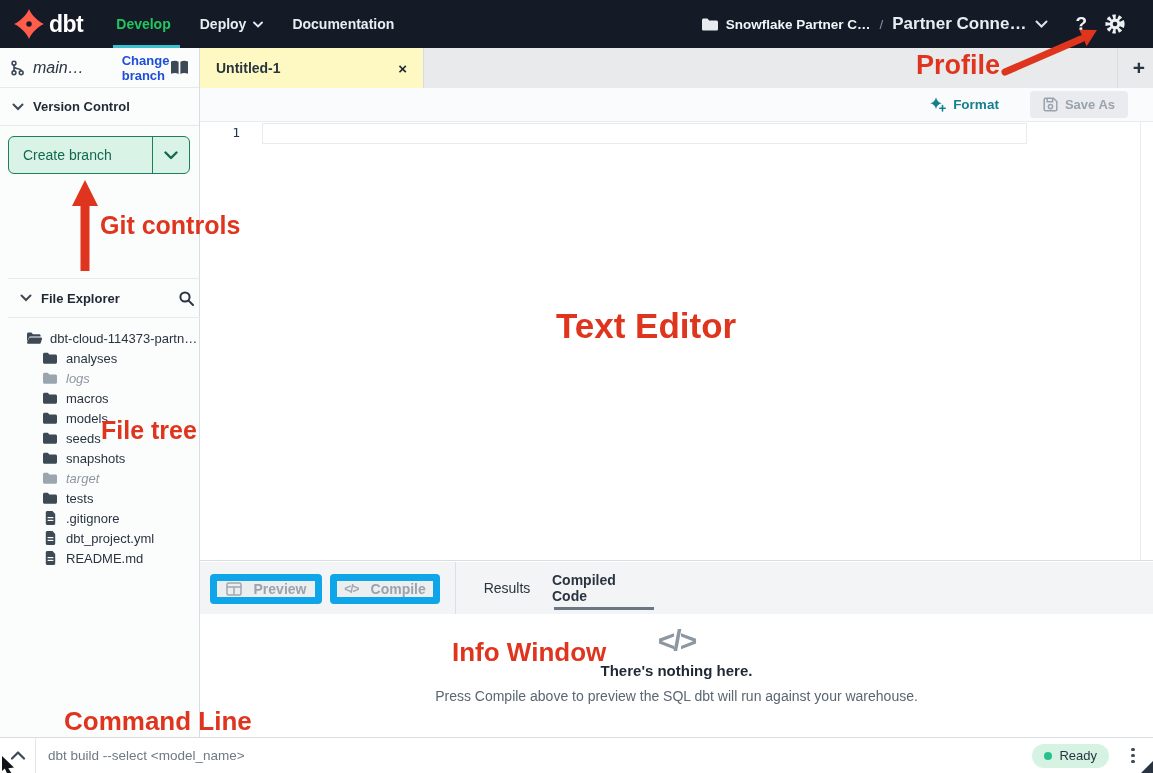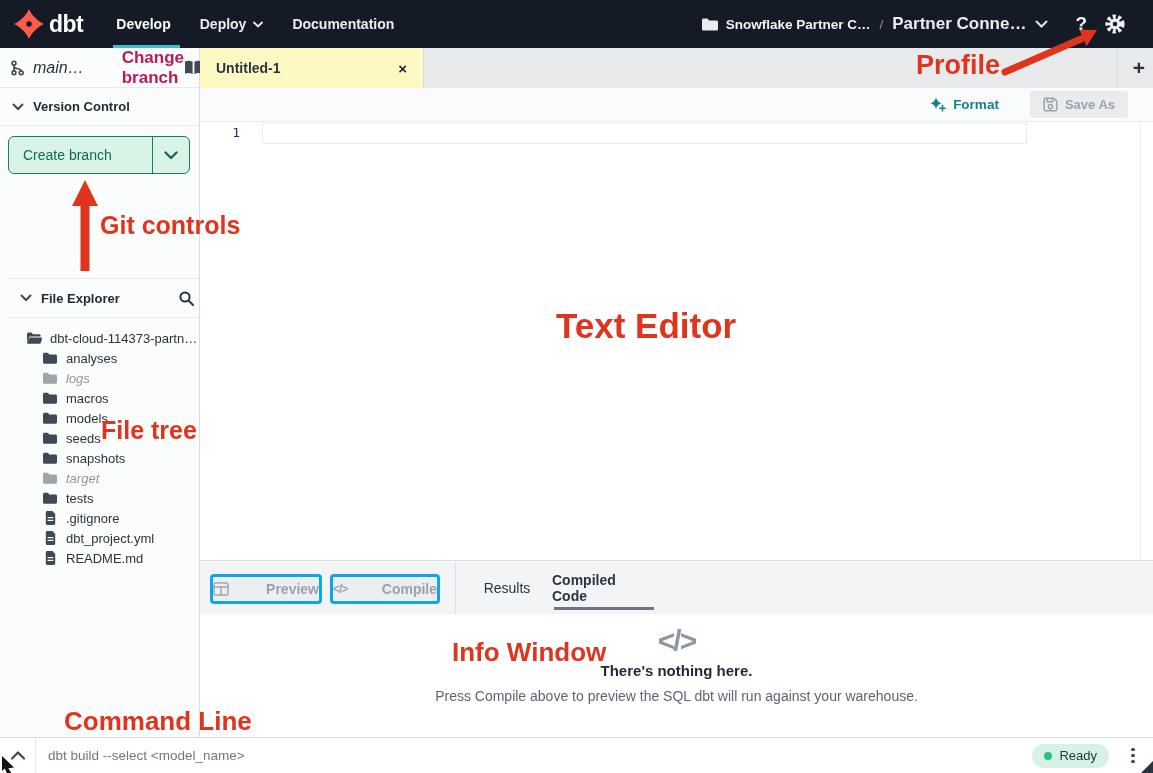--- a/index.html
+++ b/index.html
@@ -6,34 +6,34 @@
   html,body { width:1153px; height:773px; }
   body { font-family:"Liberation Sans", sans-serif; }
   #app { position:relative; width:1153px; height:773px; background:#fff; overflow:hidden; }
 
   
   .navbar { position:absolute; left:0; top:0; width:1153px; height:48px; background:#141b27;
             display:flex; align-items:center; padding:0 27px 0 14px; }
   .logo { display:flex; align-items:center; gap:5px; margin-right:33px; }
   .logo-text { color:#fff; font-size:23px; font-weight:700; letter-spacing:-0.5px; }
   .nav-item { color:#e9edf1; font-size:14px; font-weight:600; margin-right:29px; display:flex; align-items:center; gap:7px; cursor:pointer; }
-  .nav-item.active { color:#ffffff; }
+  .nav-item.active { color:#22c55e; }
   .develop-underline { position:absolute; left:113px; bottom:0; width:67px; height:3px; background:#3cc0d0; }
   .nav-right { margin-left:auto; display:flex; align-items:center; }
   .proj-name { color:#f2f5f7; font-size:13.5px; font-weight:700; margin-left:8px; }
   .proj-sep { color:#8a93a0; font-size:13.5px; margin:0 9px; }
   .env-name { color:#e9edf1; font-size:17px; font-weight:600; margin-right:9px; }
   .help-q { color:#f2f4f6; font-size:19px; font-weight:800; margin-left:27px; cursor:pointer; }
   .gear-wrap { margin-left:17px; cursor:pointer; display:flex; }
 
   
   .sidebar { position:absolute; left:0; top:48px; width:200px; height:725px; background:#fbfcfc; border-right:1px solid #d9dce0; }
   .git-row { height:40px; display:flex; align-items:center; padding:0 10px; border-bottom:1px solid #e7eaec; }
   .git-branch-name { font-size:16px; color:#2a3440; margin:0 16px 0 8px;font-style:italic; }
-  .change-branch { font-size:17px; font-weight:600; color:#be185d; margin-left:22px; cursor:pointer; }
+  .change-branch { font-size:13px; font-weight:600; color:#1d4ed8; margin-left:22px; cursor:pointer; }
   .book-wrap { margin-left:auto; display:flex; cursor:pointer; }
   .section-header { height:38px; display:flex; align-items:center; padding:0 12px; border-bottom:1px solid #e7eaec; }
   .section-header .label { font-size:13px; font-weight:700; color:#1f2835; margin-left:9px; }
   .create-branch { position:absolute; left:8px; top:88px; width:182px; height:38px; background:#d9f3e7;
                    border:1px solid #1e7d5a; border-radius:6px; display:flex; align-items:stretch; cursor:pointer; }
   .cb-label { flex:1; display:flex; align-items:center; padding-left:14px; font-size:14px; color:#13694e; }
   .cb-caret { width:37px; border-left:1px solid #1e7d5a; display:flex; align-items:center; justify-content:center; }
   .fe-header { position:absolute; left:8px; top:230px; width:199px; height:40px; border-top:1px solid #e7eaec;
                border-bottom:1px solid #e7eaec; display:flex; align-items:center; padding:0 12px; }
   .fe-header .label { font-size:13px; font-weight:700; color:#1f2835; margin-left:9px; }
@@ -67,22 +67,22 @@
   
   .editor { position:absolute; left:200px; top:122px; width:953px; height:438px; background:#fff; }
   .gutter-num { position:absolute; left:22px; top:3px; width:18px; text-align:right;
                 font-family:"DejaVu Sans Mono", monospace; font-size:13px; color:#24345f; }
   .active-line { position:absolute; left:62px; top:1px; width:765px; height:21px; border:1px solid #e9ebed; background:#fff; }
   .ed-right-divider { position:absolute; left:940px; top:0; height:438px; border-left:1px solid #e9ebec; }
 
   
   .bottom { position:absolute; left:200px; top:560px; width:953px; height:177px; border-top:1px solid #d9dce0; }
   .bp-toolbar { position:absolute; left:0; top:1px; width:953px; height:52px; background:#f2f4f6; }
-  .bp-btn { position:absolute; top:12px; height:30px; background:#eceef0; border:3px solid #0ea5e9; border-radius:4px;
-            display:flex; align-items:center; justify-content:space-between; gap:12px; cursor:default; }
+  .bp-btn { position:absolute; top:12px; height:30px; background:#eceef0; border:7px solid #0ea5e9; border-radius:4px;
+            display:flex; align-items:center; justify-content:center; gap:12px; cursor:default; }
   .bp-btn .lbl { font-size:14px; font-weight:600; color:#9aa3ad; }
   .btn-preview { left:10px; width:112px; }
   .btn-compile { left:130px; width:110px; }
   .compile-glyph { font-size:12px; font-weight:800; color:#a0a8b1; letter-spacing:-1px; }
   .bp-divider { position:absolute; left:255px; top:0; height:52px; border-left:1px solid #dcdfe3; }
   .bp-tab { position:absolute; top:0; height:52px; display:flex; align-items:center; justify-content:center;
             font-size:14px; color:#2a3440; cursor:pointer; }
   .bp-tab-results { left:272px; width:70px; }
   .bp-tab-compiled { left:352px; width:102px; font-weight:600; }
   .bp-tab-underline { position:absolute; left:354px; top:45px; width:100px; height:3px; background:#6a7683; }

